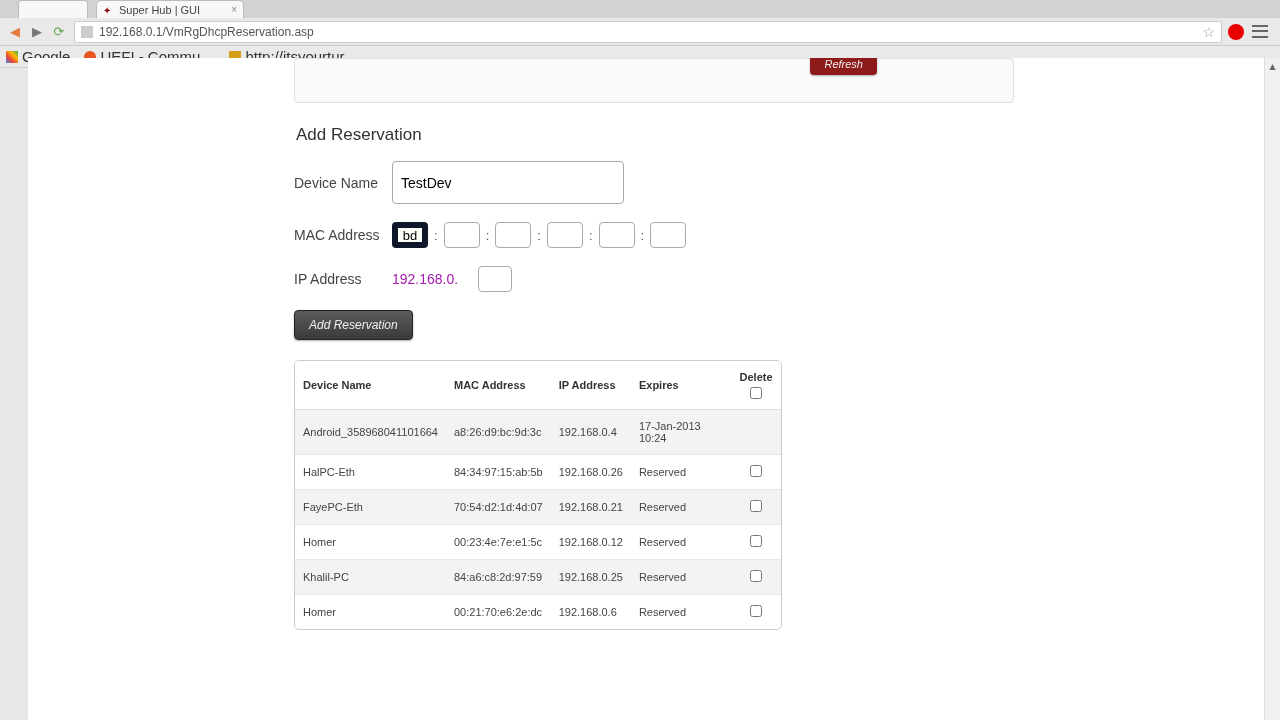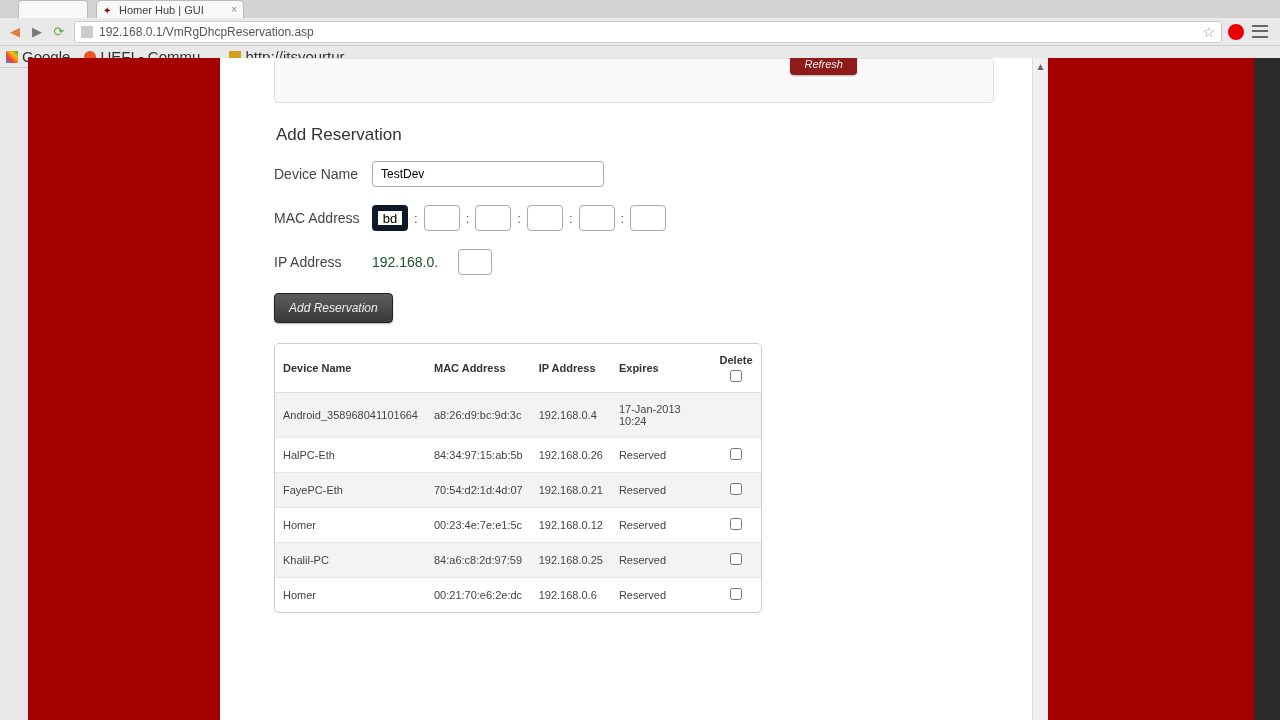--- a/index.html
+++ b/index.html
@@ -24,43 +24,43 @@
   .abp { width:16px;height:16px;border-radius:50%; background:#e80000; }
   .menu { width:16px;height:16px; display:flex; flex-direction:column; justify-content:space-around;}
   .menu span{height:2px;background:#666;}
   .bookmark-bar { height:22px; background:#e9e9e9; border-bottom:1px solid #ccc; display:flex; align-items:center; padding:0 6px; gap:14px; font-size:15px; color:#333;}
   .bm{display:flex; align-items:center; gap:4px;}
   .bm .g{width:12px;height:12px;background:linear-gradient(45deg,#4285f4,#ea4335,#fbbc05,#34a853);}
   .bm .u{width:12px;height:12px;border-radius:50%;background:#e95420;}
   .bm .h{width:12px;height:12px;background:#d4a01a;}
 
   
-  .viewport { position:absolute; top:58px; left:28px; right:0; bottom:0; background:#3a3a3a; display:flex;}
+  .viewport { position:absolute; top:58px; left:28px; right:0; bottom:0; background:#3a3a3a; display:flex;flex-direction:column;}
   .red-left, .red-right { background:#a40000; }
   .red-left { width:192px; }
   .red-right { width:232px; position:relative;}
   .red-right::after{content:''; position:absolute; top:0; right:0; width:26px; height:100%; background:#2b2b2b;}
   .page-center { flex:1; background:#fff; display:flex; justify-content:center; overflow:hidden; position:relative;}
   .scrollbar { position:absolute; right:0; top:0; width:16px; height:100%; background:#f0f0f0; border-left:1px solid #ddd;}
   .scrollbar .up{height:16px; display:flex;align-items:center;justify-content:center; color:#666;}
   .page { width:776px; padding:0 28px; position:relative; }
 
   .top-panel { background:#fafafa; border:1px solid #e0e0e0; border-radius:4px; height:45px; margin-top:0; position:relative;}
   .refresh-btn { position:absolute; right:136px; top:-6px; background:#8e1a1a; color:#eee; font-size:11px; padding:5px 14px; border-radius:4px; font-style:italic; box-shadow:0 1px 2px rgba(0,0,0,0.3);}
 
   h2.section { font-size:17px; font-weight:400; color:#333; margin:22px 0 16px 2px;}
   .form-row { display:flex; align-items:center; margin-bottom:18px;}
   .form-row label { width:98px; font-size:14px; color:#444;}
-  .txt { height:26px; border:1px solid #aaa; border-radius:4px; padding:0 8px; font-size:12px;}
+  .txt { height:43px; border:1px solid #aaa; border-radius:4px; padding:0 8px; font-size:14px;}
   .device-input { width:232px;}
   .mac-group { display:flex; align-items:center; gap:6px;}
   .mac-box { width:36px; height:26px; border:1px solid #aaa; border-radius:4px; text-align:center; font-size:13px;}
   .mac-box.active { border:6px solid #0f172a; background:#fbfff8;}
   .mac-sep { color:#555; font-size:13px;}
-  .ip-prefix { font-size:14px; color:#14532d; margin-right:20px;}
+  .ip-prefix { font-size:14px; color:#a21caf; margin-right:20px;}
   .ip-box { width:34px; height:26px; border:1px solid #aaa; border-radius:4px;}
   .add-btn { background:linear-gradient(#5c5c5c,#3a3a3a); color:#eee; font-style:italic; font-size:12px; padding:7px 14px; border-radius:4px; border:1px solid #222; box-shadow:0 1px 2px rgba(0,0,0,0.3); display:inline-block; margin-left:0;}
 
   .lease-panel { width:488px; margin-top:20px; border:1px solid #ccc; border-radius:5px; overflow:hidden;}
   .lease-header { background:linear-gradient(#f4f4f4,#e4e4e4); padding:10px 12px; font-size:15px; color:#333;}
   table { width:100%; border-collapse:collapse; font-size:11px;}
   th { background:#fff; text-align:left; padding:10px 8px; font-weight:700; color:#333; border-bottom:1px solid #ddd;}
   th:last-child{text-align:center;}
   td { padding:10px 8px; color:#444; border-top:1px solid #e8e8e8;}
   tbody tr:nth-child(odd){background:#f3f3f3;}
@@ -75,21 +75,21 @@
   .col-del{width:50px;}
 </style>
 </head>
 <body>
 
 <div class="browser-chrome">
   <div class="tab-bar">
     <div class="tab-prev"></div>
     <div class="tab">
       <span class="favicon">✦</span>
-      <span>Homer Hub | GUI</span>
+      <span>Super Hub | GUI</span>
       <span class="close">×</span>
     </div>
   </div>
   <div class="url-bar">
     <div class="nav-btn back">◀</div>
     <div class="nav-btn">▶</div>
     <div class="nav-btn reload">⟳</div>
     <div class="url-field">
       <span class="doc-icon"></span>
       <span>192.168.0.1/VmRgDhcpReservation.asp</span>

